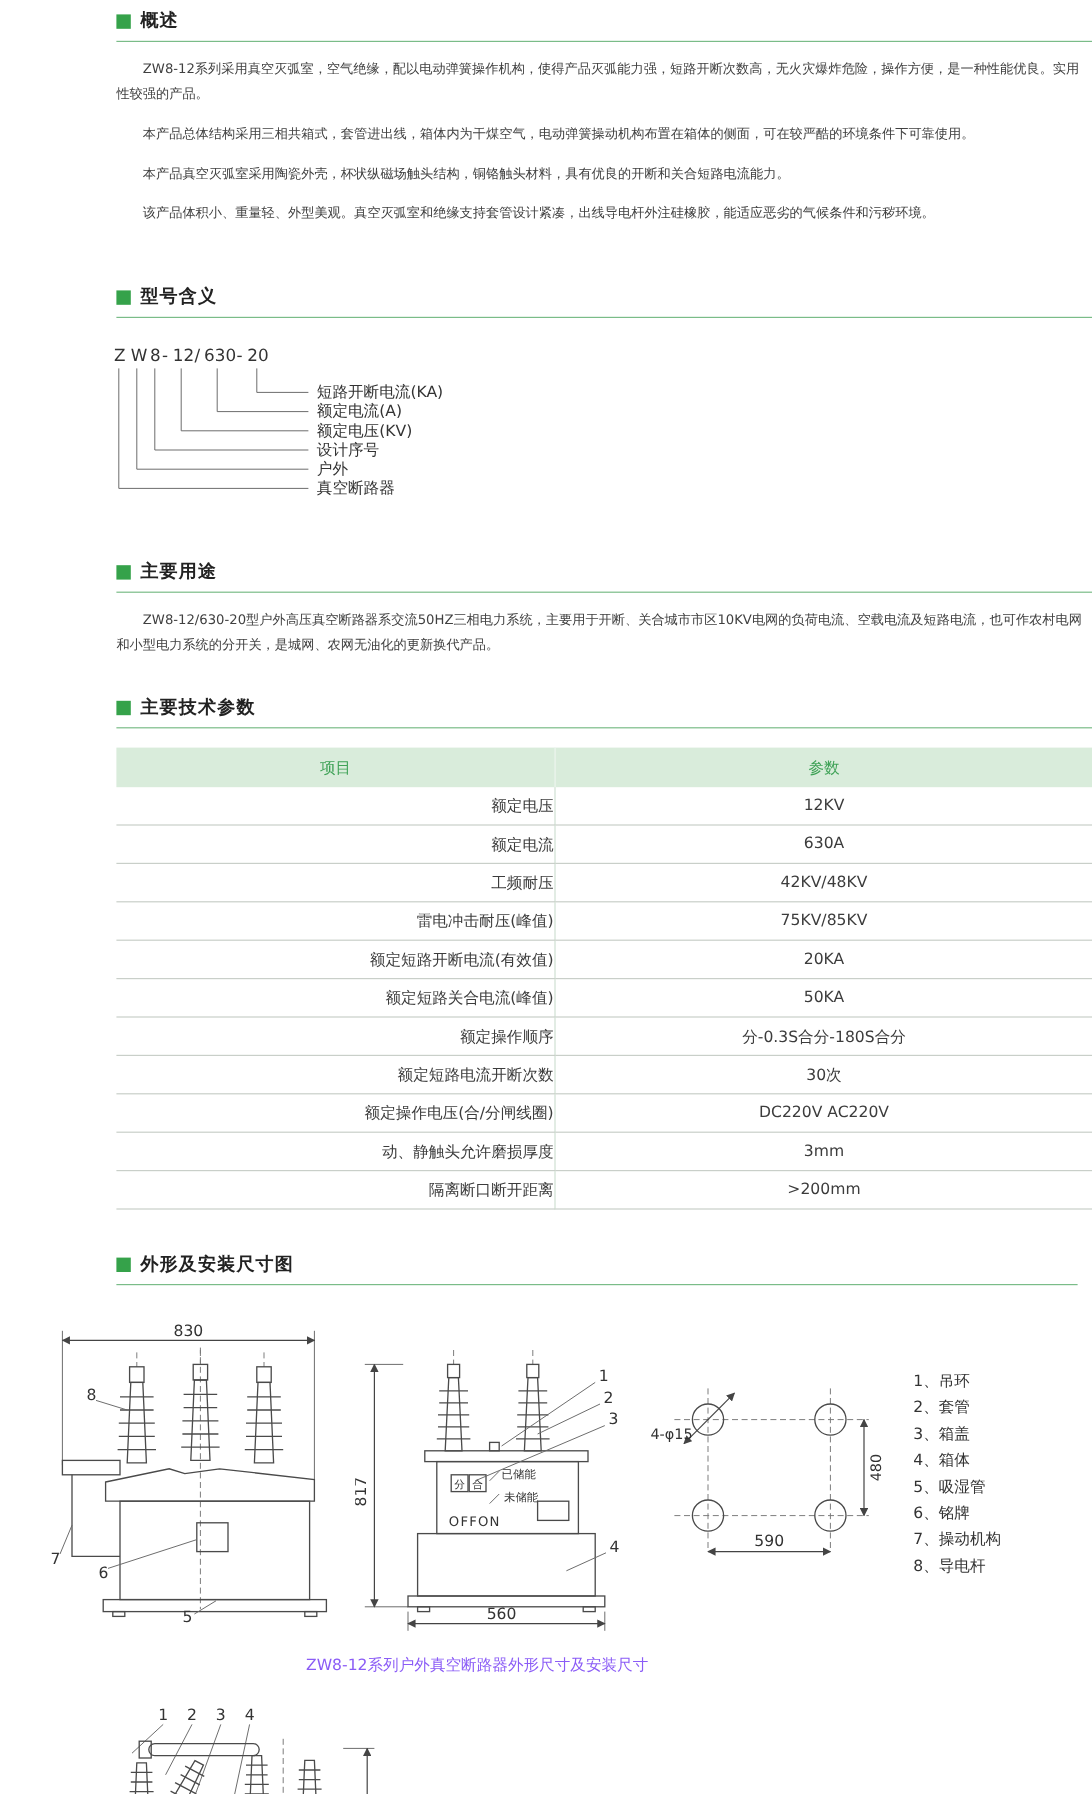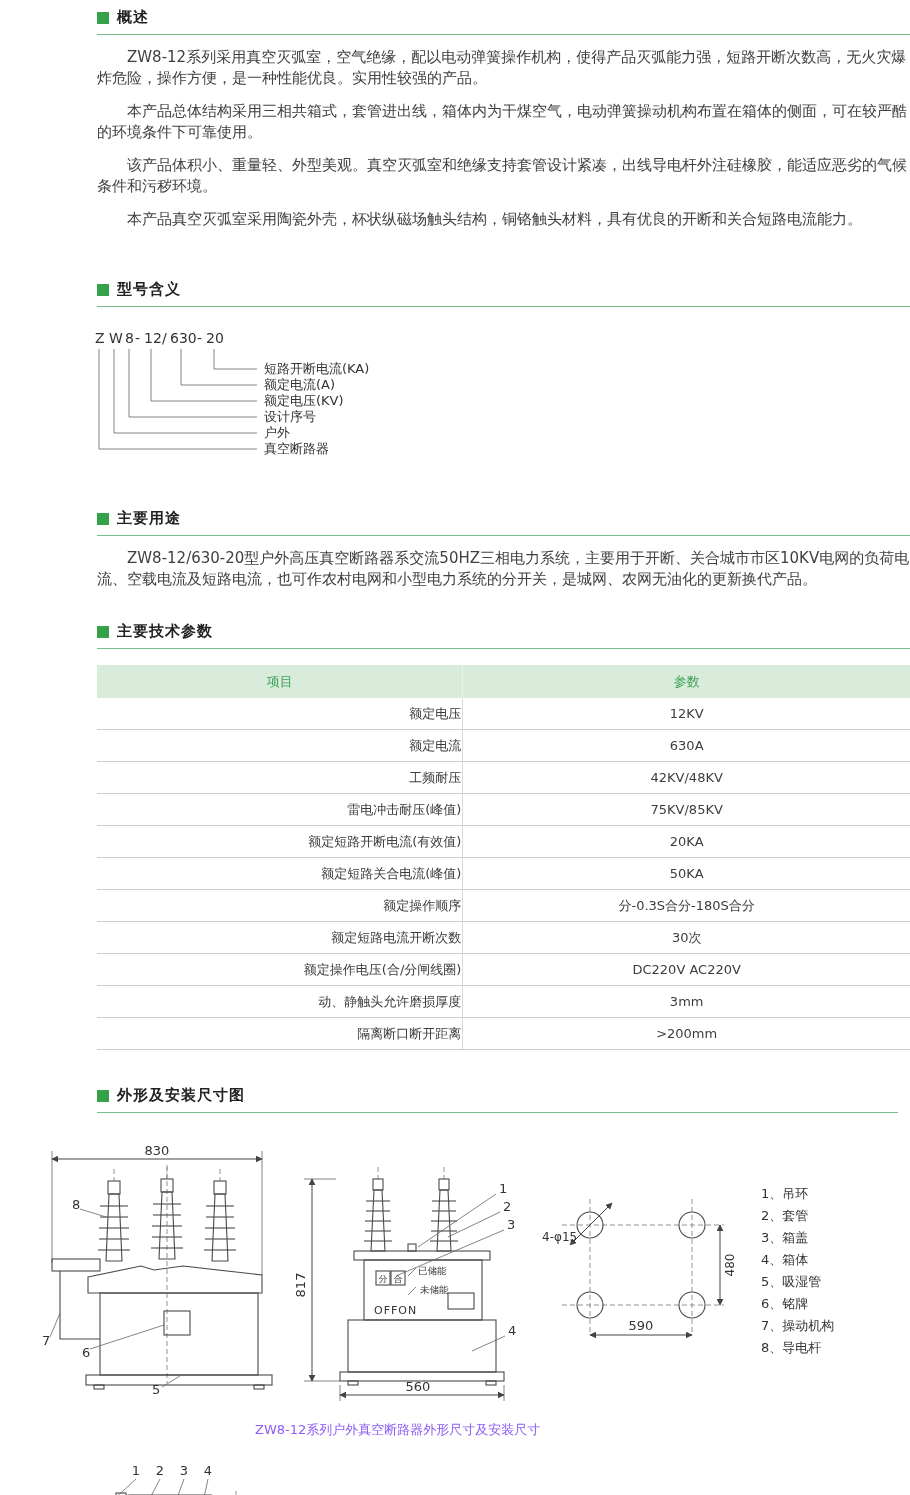--- a/index.html
+++ b/index.html
@@ -9,21 +9,21 @@
     min-height:1495px;
     background:#ffffff;
     font-family:"DejaVu Sans","Liberation Sans",sans-serif;
     color:#3c3c3c;
     overflow:hidden;
   }
   .sec{margin-left:97px;margin-right:0;}
   .sec-h{display:flex;align-items:center;gap:8px;border-bottom:1px solid #7abc88;padding-bottom:7px;}
   .sq{width:12px;height:12px;background:#35a24a;flex:0 0 auto;}
   .sec-h .t{font-size:15px;font-weight:bold;color:#222;letter-spacing:1px;}
-  .para{font-size:15px;line-height:21px;color:#404040;text-indent:2em;margin:12px 0 0 0;}
+  .para{font-size:11px;line-height:21px;color:#404040;text-indent:2em;margin:12px 0 0 0;}
   .sec-overview{margin-top:8px;}
   .sec-model{margin-top:50px;}
   .sec-usage{margin-top:46px;}
   .sec-params{margin-top:32px;}
   .sec-dims{margin-top:36px;margin-left:0;margin-right:0;}
   .sec-dims .sec-h{margin-left:97px;margin-right:12px;}
   table.params{border-collapse:collapse;width:100%;margin-top:16px;font-size:13px;}
   table.params th{
     background:#d9ecdb;color:#3fa257;font-weight:normal;height:31px;
     text-align:center;border-right:1px solid #eaf3ec;
@@ -52,22 +52,22 @@
 
 <div class="page">
 
   <div class="sec sec-overview">
     <div class="sec-h">
       <span class="sq"></span>
       <span class="t">概述</span>
     </div>
     <p class="para">ZW8-12系列采用真空灭弧室，空气绝缘，配以电动弹簧操作机构，使得产品灭弧能力强，短路开断次数高，无火灾爆炸危险，操作方便，是一种性能优良。实用性较强的产品。</p>
     <p class="para">本产品总体结构采用三相共箱式，套管进出线，箱体内为干煤空气，电动弹簧操动机构布置在箱体的侧面，可在较严酷的环境条件下可靠使用。</p>
+    <p class="para">本产品真空灭弧室采用陶瓷外壳，杯状纵磁场触头结构，铜铬触头材料，具有优良的开断和关合短路电流能力。</p>
     <p class="para">该产品体积小、重量轻、外型美观。真空灭弧室和绝缘支持套管设计紧凑，出线导电杆外注硅橡胶，能适应恶劣的气候条件和污秽环境。</p>
-    <p class="para">本产品真空灭弧室采用陶瓷外壳，杯状纵磁场触头结构，铜铬触头材料，具有优良的开断和关合短路电流能力。</p>
   </div>
 
   <div class="sec sec-model">
     <div class="sec-h">
       <span class="sq"></span>
       <span class="t">型号含义</span>
     </div>
     <svg width="430" height="134" viewBox="0 0 430 134" style="margin:22px 0 0 -8px">
 
       <text x="6" y="14" font-size="14">Z</text>

